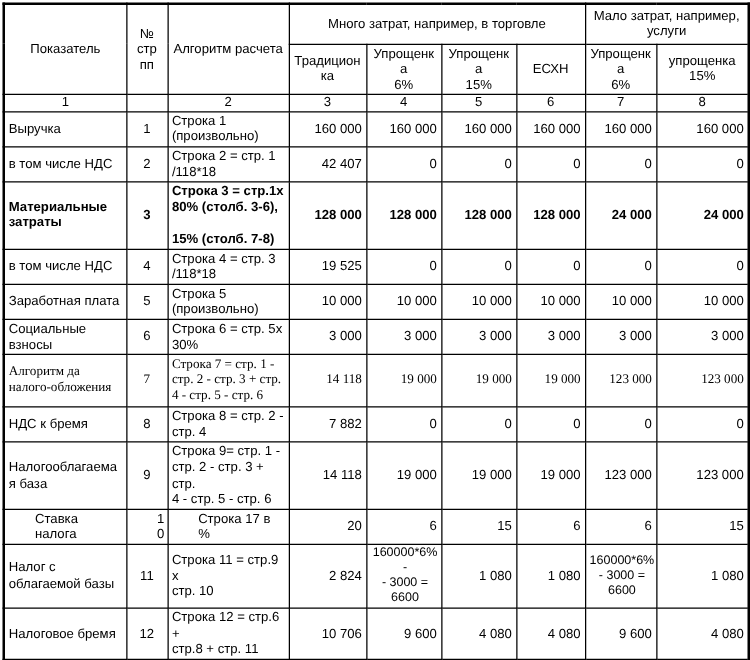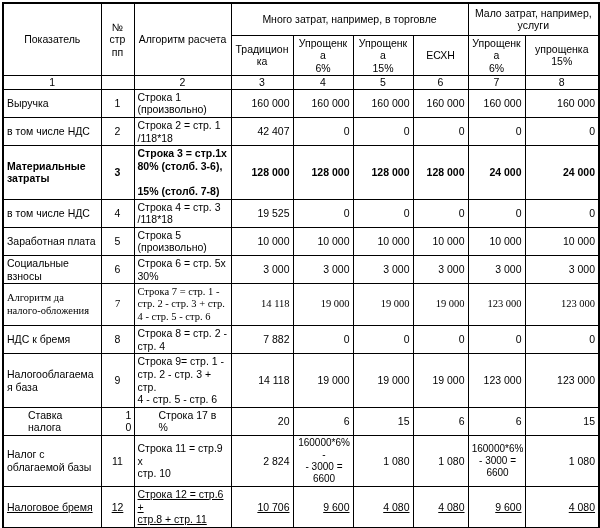--- a/index.html
+++ b/index.html
@@ -47,21 +47,21 @@
   tbody tr:nth-child(2) td  { height: 24px; }
   tbody tr:nth-child(3) td  { height: 46px; font-weight: bold; }
   tbody tr:nth-child(4) td  { height: 24px; }
   tbody tr:nth-child(5) td  { height: 22px; }
   tbody tr:nth-child(6) td  { height: 24px; }
   tbody tr:nth-child(7) td  { height: 42px; font-family: Liberation Serif, serif; }
   tbody tr:nth-child(8) td  { height: 24px; }
   tbody tr:nth-child(9) td  { height: 38px; }
   tbody tr:nth-child(10) td { height: 13px; padding-left: 24px; }
   tbody tr:nth-child(11) td { height: 38px; }
-  tbody tr:nth-child(12) td { height: 24px; text-decoration: underline; }
+  tbody tr:nth-child(12) td { height: 24px; }
   tbody tr:nth-child(13) td { height: 48px; }
   tbody tr:nth-child(14) td { height: 46px; }
 </style>
 </head>
 <body>
 
 <div class="page">
   <table class="tax">
     <colgroup>
       <col style="width:98px">

